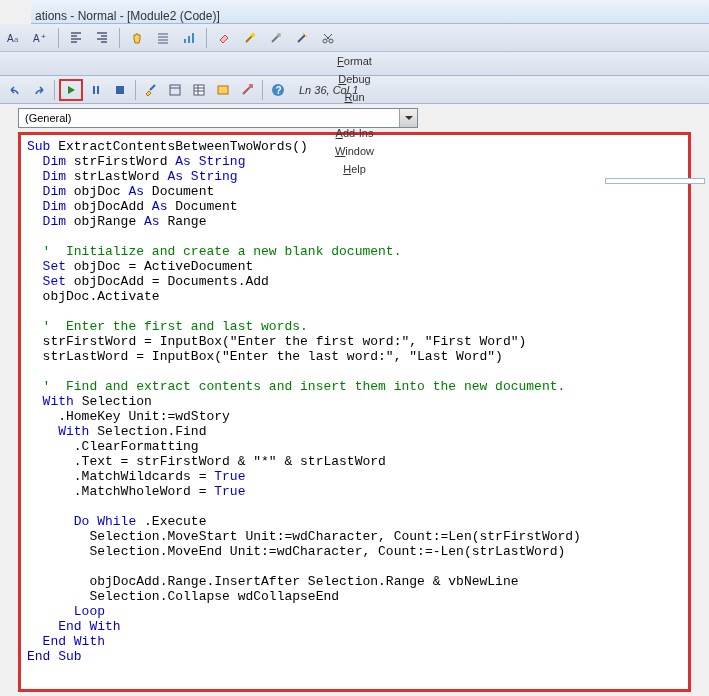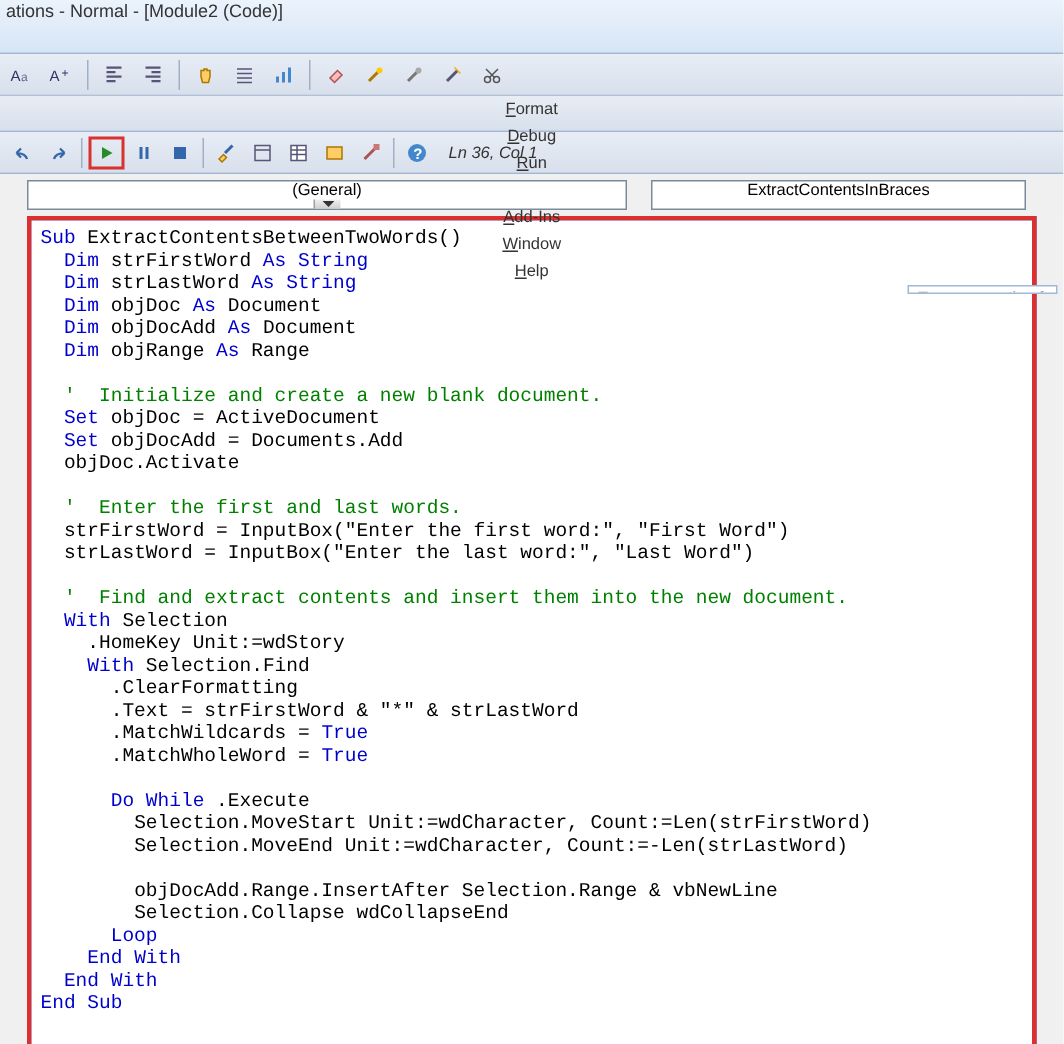--- a/index.html
+++ b/index.html
@@ -6,25 +6,26 @@
 body {
   font-family: "Segoe UI", Tahoma, sans-serif;
   font-size: 11px;
   background: #f0f0f0;
   width: 709px;
   height: 696px;
   overflow: hidden;
 }
 .titlebar {
   background: linear-gradient(to bottom, #ebf3fc, #d6e5f5);
-  height: 36px;
-  display: flex;
-  align-items: flex-start;
+  height: 24px;
+  display: flex;
+  align-items: flex-end;
   padding: 0 4px;
   border-bottom: 1px solid #a0b8d6;
+  margin-left: 31px;
 }
 .title-text { color: #333; font-size: 12px; }
 .toolbar1 {
   background: linear-gradient(to bottom, #e8edf5, #d8e0ec);
   height: 28px;
   display: flex;
   align-items: center;
   padding: 0 4px;
   gap: 4px;
   border-bottom: 1px solid #b0c0d6;
@@ -90,34 +91,33 @@
   padding: 4px 18px;
   gap: 16px;
   background: #f0f0f0;
 }
 .dd {
   display: flex;
   align-items: center;
   border: 1px solid #7a8a9a;
   background: #fff;
   height: 20px;
-  flex-direction: column;
 }
 .dd-text { padding: 0 6px; color: #000; font-size: 11px; flex: 1; }
 .dd-arrow {
   width: 18px; height: 18px;
   background: linear-gradient(to bottom, #f0f0f0, #d0d0d0);
   border-left: 1px solid #a0a0a0;
   display: flex; align-items: center; justify-content: center;
   cursor: pointer;
 }
 .code-area-wrapper {
   margin: 0 18px 4px 18px;
   border: 3px solid #d93030;
-  background: #4c1d95;
+  background: #fde047;
 }
 .code-area {
   background: #fff;
   font-family: "Courier New", monospace;
   font-size: 13px;
   line-height: 15px;
   padding: 4px 6px;
   white-space: pre;
   color: #000;
   height: 554px;
@@ -290,23 +290,20 @@
 
 <div class="dropdowns">
   <div class="dd" style="width:400px">
     <span class="dd-text">(General)</span>
     <div class="dd-arrow">
         <svg width="8" height="5">
           <path d="M0 0 L4 4 L8 0 Z" fill="#333"></path>
         </svg>
       </div>
   </div>
-  <div class="dd" style="width:250px">
-    <span class="dd-text">ExtractContentsInBraces</span>
-  </div>
 </div>
 
 <div class="code-area-wrapper">
 <div class="code-area"><span class="kw">Sub</span><span> ExtractContentsBetweenTwoWords()</span>
   <span class="kw">Dim</span><span> strFirstWord </span><span class="kw">As String</span>
   <span class="kw">Dim</span><span> strLastWord </span><span class="kw">As String</span>
   <span class="kw">Dim</span><span> objDoc </span><span class="kw">As</span><span> Document</span>
   <span class="kw">Dim</span><span> objDocAdd </span><span class="kw">As</span><span> Document</span>
   <span class="kw">Dim</span><span> objRange </span><span class="kw">As</span><span> Range</span>
 

